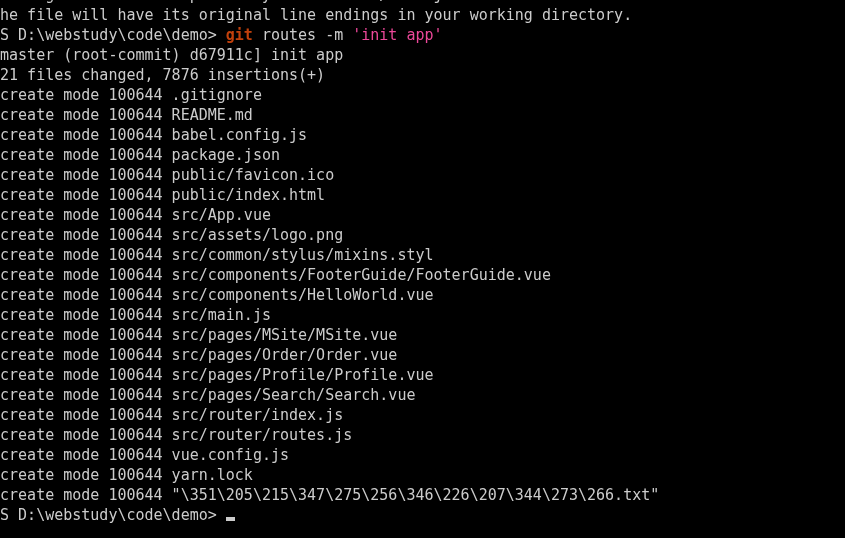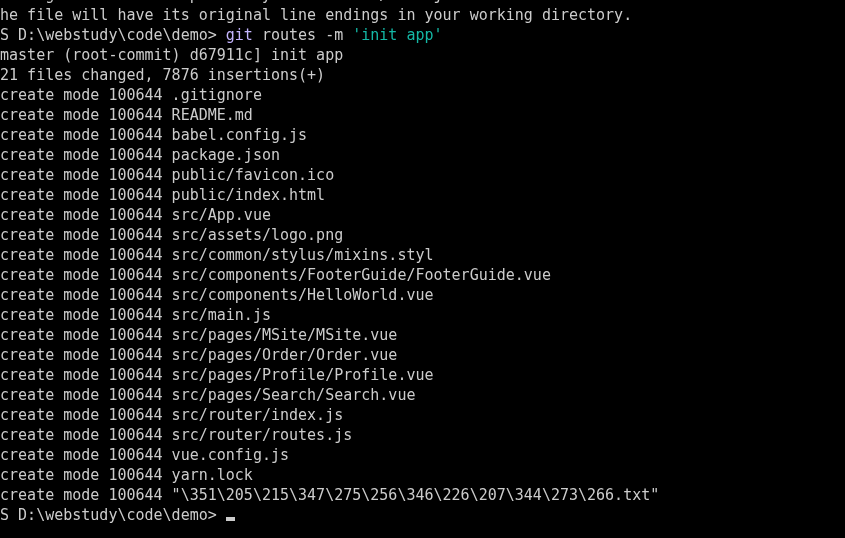--- a/index.html
+++ b/index.html
@@ -29,22 +29,22 @@
     width: 860px;
   }
   .line {
     height: 20px;
     line-height: 20px;
     white-space: pre;
     overflow: hidden;
   }
   .seg { white-space: pre; }
   .c-default { color: #cccccc; }
-  .c-yellow  { color: #c4b5fd; }
-  .c-teal    { color: #14b8a6; margin-top: 28px; }
+  .c-yellow  { color: #c2410c; font-weight: bold; }
+  .c-teal    { color: #ec4899; margin-top: 28px; }
   .cursor {
     display: inline-block;
     width: 9px;
     height: 4px;
     background: #cccccc;
     vertical-align: baseline;
     margin-left: 9px;
     position: relative;
     top: 1px;
   }

